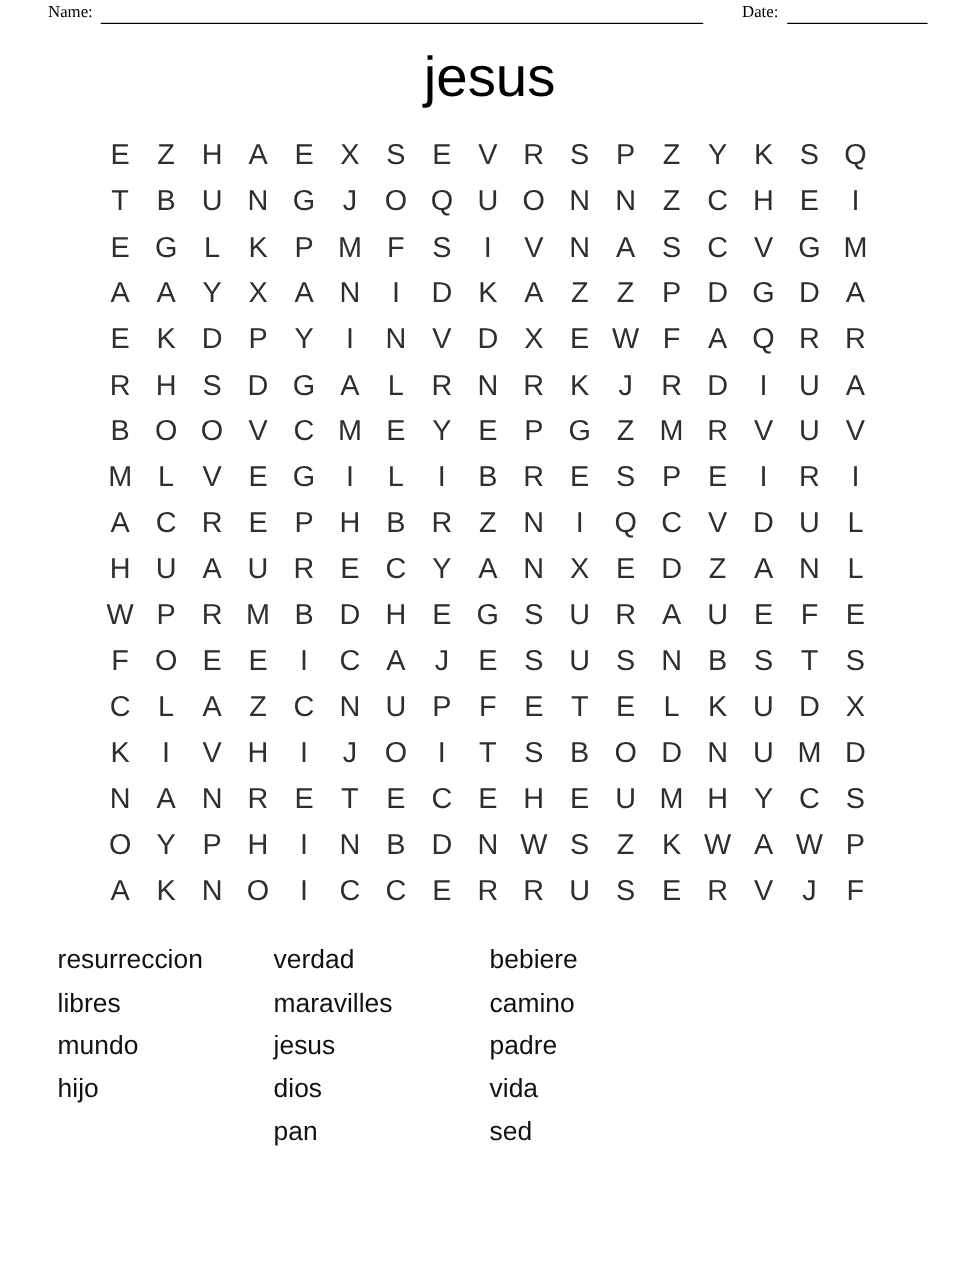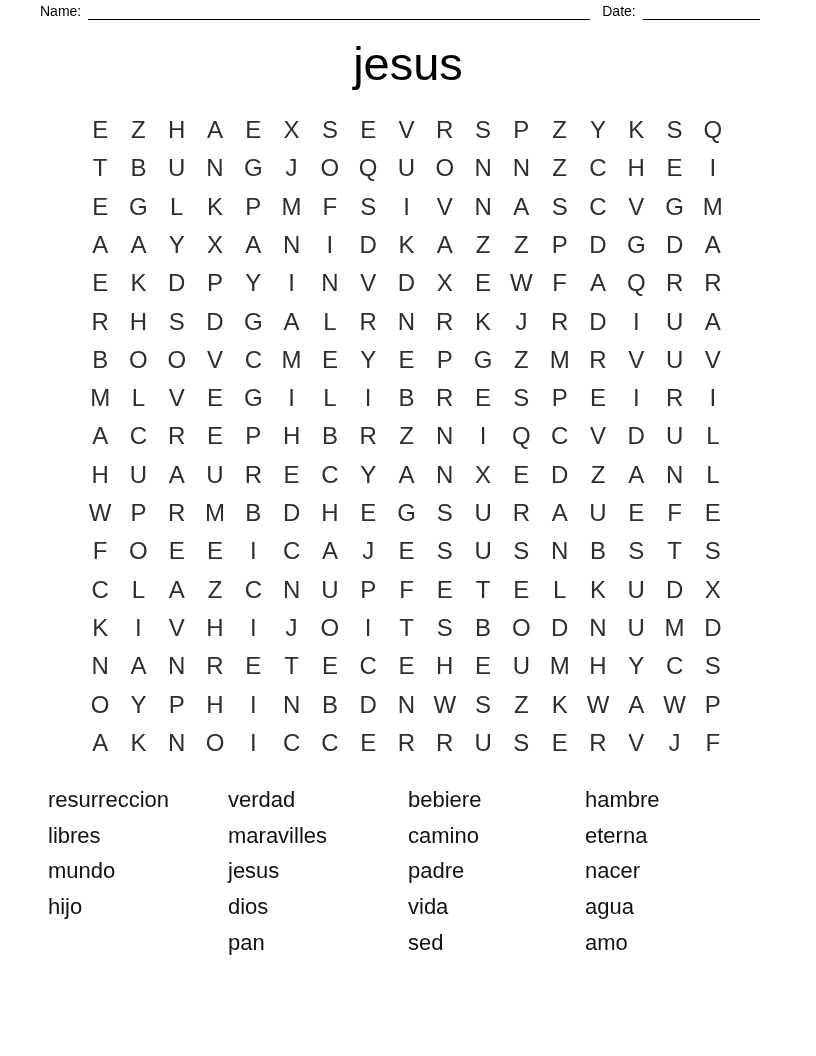--- a/index.html
+++ b/index.html
@@ -16,30 +16,30 @@
   .header {
     position: absolute;
     top: 2px;
     left: 0;
     width: 816px;
     display: flex;
     align-items: flex-end;
     font-size: 14px;
     line-height: 18px;
   }
-  .header .lbl { white-space: nowrap; }
+  .header .lbl { white-space: nowrap; font-family: Liberation Serif, serif; }
   .name-lbl { margin-left: 40px; }
   .blank-line {
     display: inline-block;
     border-bottom: 1.5px solid #000;
     height: 15px;
     margin-left: 7px;
   }
   .name-line { width: 502px; }
-  .date-lbl { margin-left: 12px; }
+  .date-lbl { margin-left: 32px; }
   .date-line { width: 117px; }
   
   .title {
     position: absolute;
     top: 38px;
     left: 0;
     width: 816px;
     text-align: center;
     font-size: 47px;
     font-weight: 400;
@@ -403,20 +403,13 @@
       <div class="word">dios</div>
       <div class="word">pan</div>
     </div>
     <div class="word-col">
       <div class="word">bebiere</div>
       <div class="word">camino</div>
       <div class="word">padre</div>
       <div class="word">vida</div>
       <div class="word">sed</div>
     </div>
-    <div class="word-col">
-      <div class="word">hambre</div>
-      <div class="word">eterna</div>
-      <div class="word">nacer</div>
-      <div class="word">agua</div>
-      <div class="word">amo</div>
-    </div>
   </div>
 
 </body></html>

